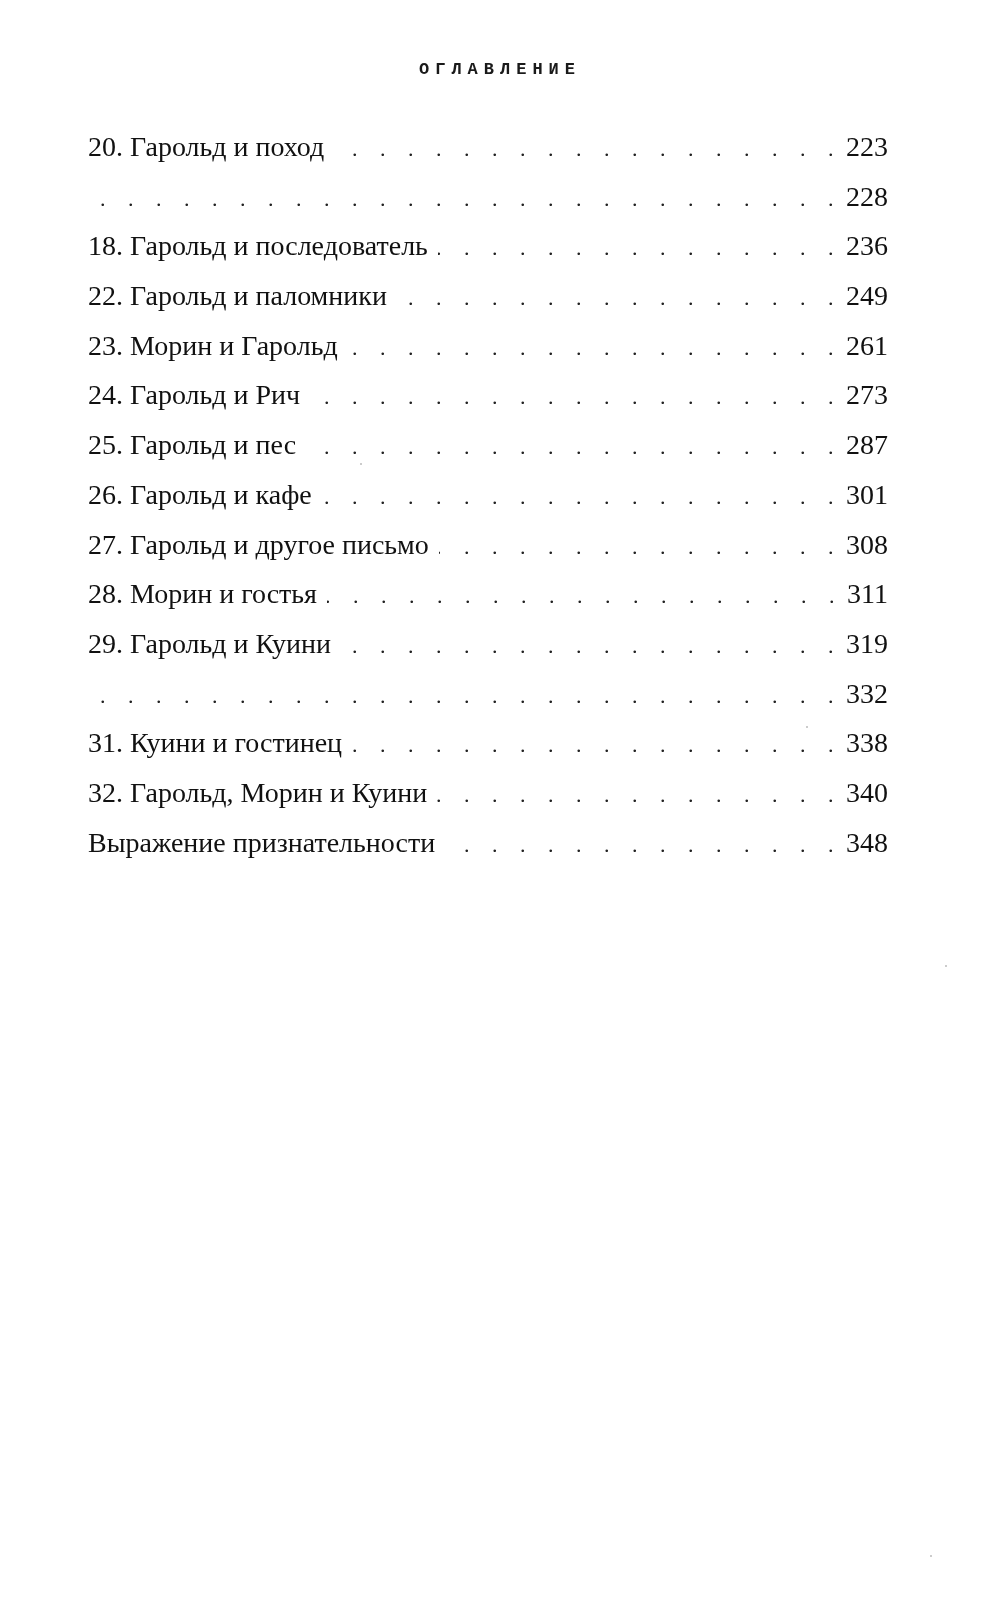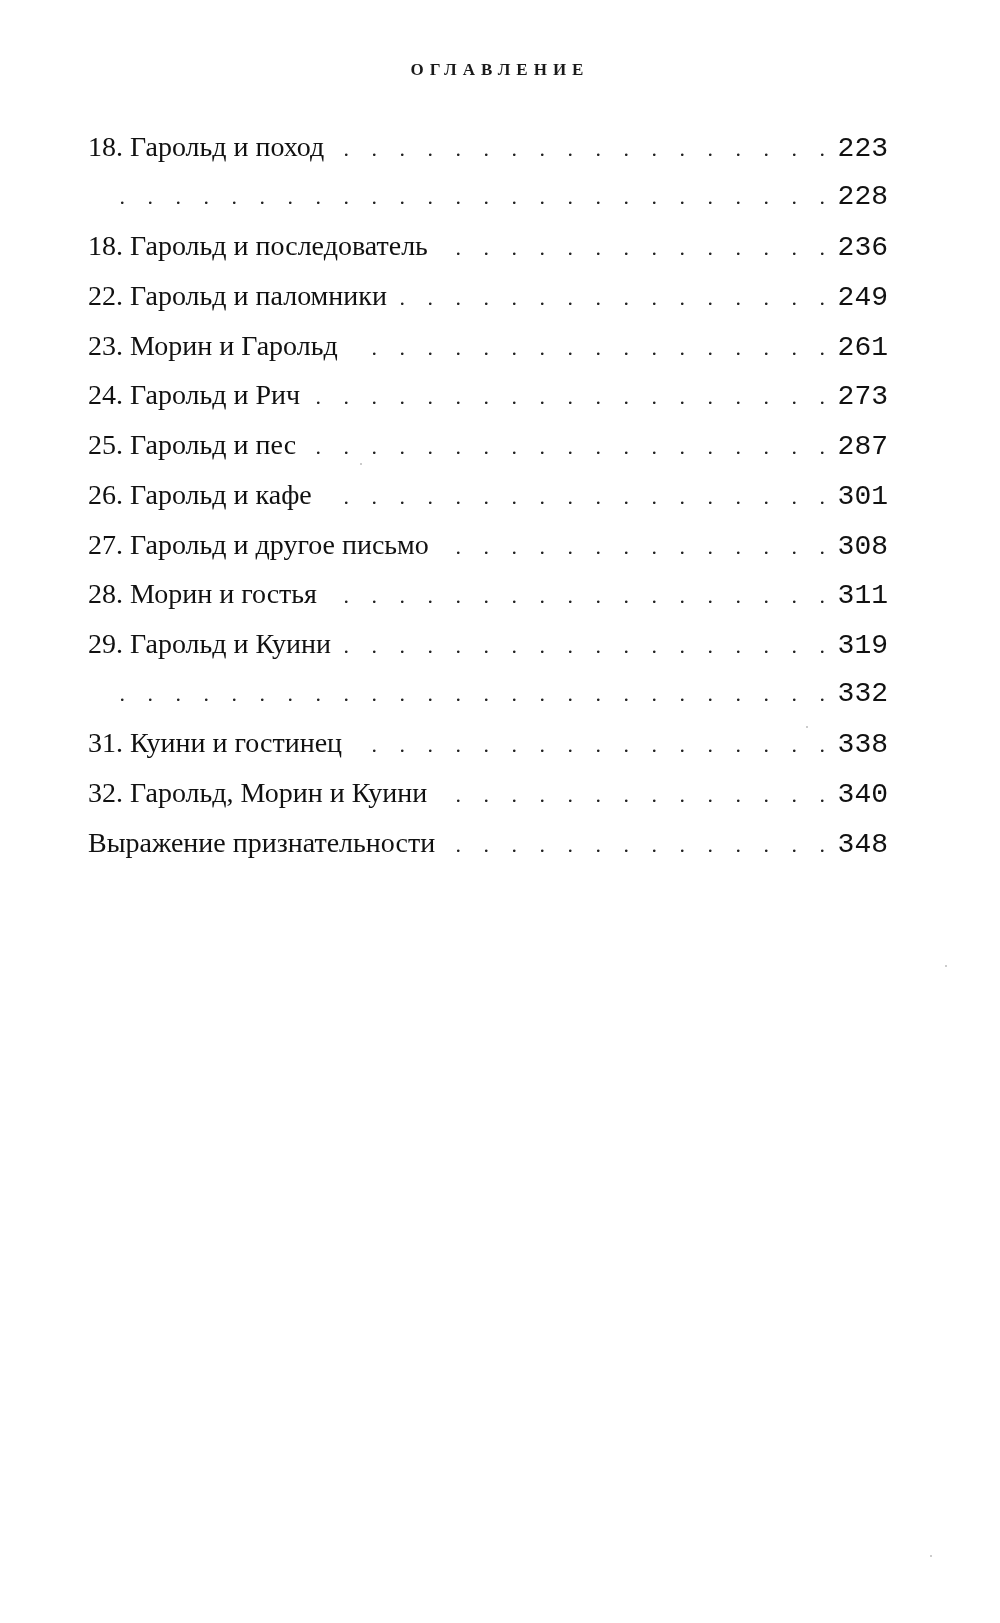--- a/index.html
+++ b/index.html
@@ -20,21 +20,21 @@
       width: 1000px;
       height: 1623px;
       background: #ffffff;
     }
     .header {
       position: absolute;
       top: 60px;
       left: 0;
       width: 1000px;
       text-align: center;
-      font-family: Liberation Serif, serif;
+      font-family: Liberation Mono, monospace;
       font-weight: bold;
       font-size: 17px;
       letter-spacing: 6px;
       color: #1a1a1a;
     }
     .toc {
       position: absolute;
       top: 122px;
       left: 88px;
       width: 800px;
@@ -63,38 +63,37 @@
       letter-spacing: 8.5px;
       font-size: 22px;
       color: #222;
       text-align: right;
       direction: rtl;
     }
     .toc-page {
       flex: 0 0 auto;
       white-space: nowrap;
       text-align: right;
-      font-family: Liberation Mono, monospace;
     }
     .speck {
       position: absolute;
       width: 2px; height: 2px;
       background: #bbb;
       border-radius: 1px;
     }
   </style>
 </head>
 <body>
 
 <div class="page">
   <div class="header">ОГЛАВЛЕНИЕ</div>
 
   <ul class="toc">
     <li class="toc-row">
-      <span class="toc-title">18. Гарольд и поход</span>
+      <span class="toc-title">20. Гарольд и поход</span>
       <span class="toc-leader">. . . . . . . . . . . . . . . . . . . . . . . . . . . . . . . . . . . . . . . . . . . . . . . . . . . . . . . . . . . . . . . . . . . .</span>
       <span class="toc-page">223</span>
     </li>
     <li class="toc-row">
       <span class="toc-leader">. . . . . . . . . . . . . . . . . . . . . . . . . . . . . . . . . . . . . . . . . . . . . . . . . . . . . . . . . . . . . . . . . . . .</span>
       <span class="toc-page">228</span>
     </li>
     <li class="toc-row">
       <span class="toc-title">18. Гарольд и последователь</span>
       <span class="toc-leader">. . . . . . . . . . . . . . . . . . . . . . . . . . . . . . . . . . . . . . . . . . . . . . . . . . . . . . . . . . . . . . . . . . . .</span>

